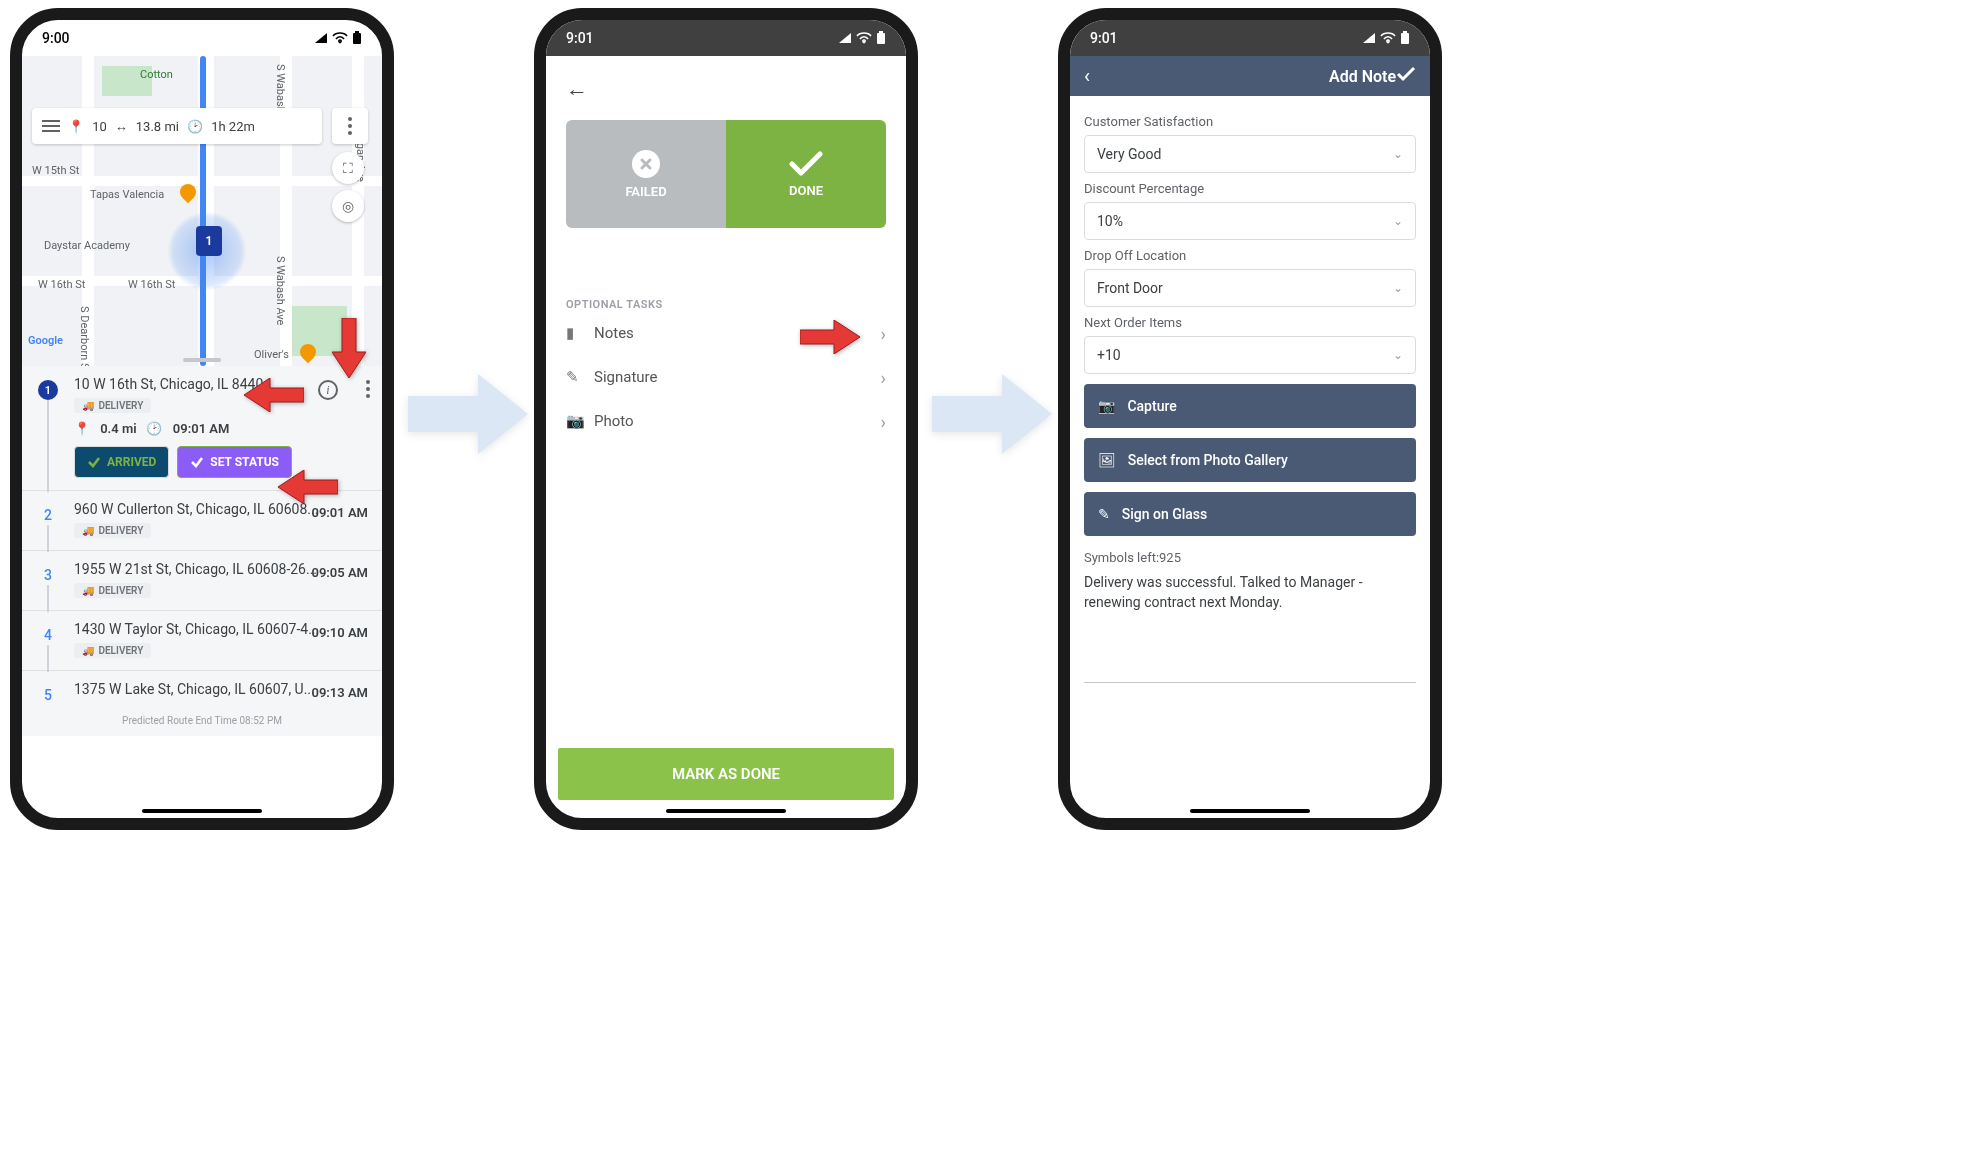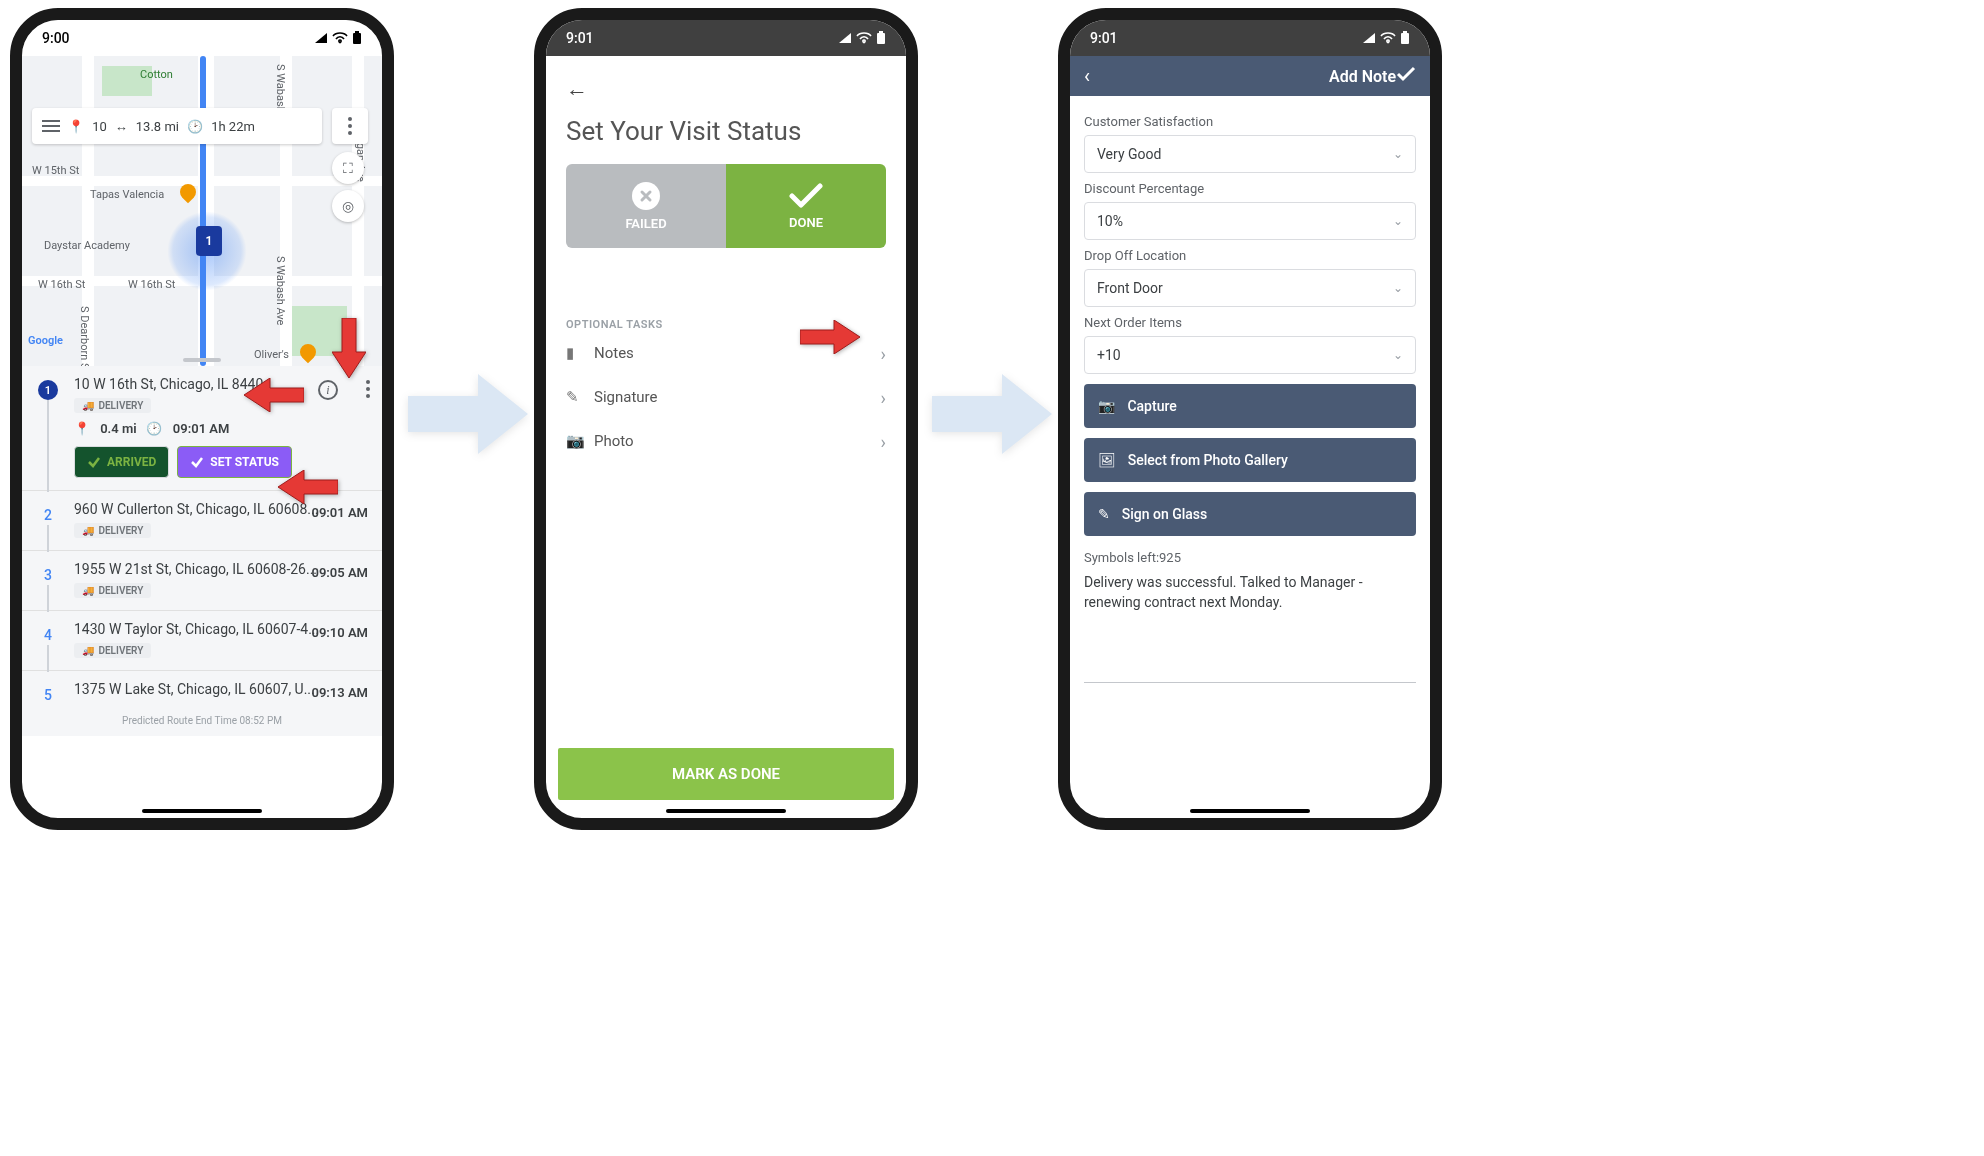--- a/index.html
+++ b/index.html
@@ -94,34 +94,34 @@
   .p1-stop .line { position:absolute; left:25px; top:34px; bottom:-2px; width:2px; background:#cfd3d9; }
   .p1-addr { font-size:14px; color:#3c4043; }
   .p1-time { position:absolute; right:14px; top:14px; font-size:13px; font-weight:600; color:#3c4043; }
   .p1-tag { display:inline-flex; align-items:center; gap:4px; background:#eceef1; color:#70757a; font-size:10px; font-weight:600; padding:2px 8px; border-radius:3px; margin-top:6px;}
   .p1-meta { display:flex; align-items:center; gap:10px; margin-top:8px; font-size:13px; color:#3c4043; font-weight:600;}
   .p1-btns { display:flex; gap:8px; margin-top:10px;}
   .p1-btn {
     display:inline-flex; align-items:center; gap:6px; padding:8px 12px; border-radius:4px;
     font-size:12px; font-weight:700; border:1px solid #dadce0;
   }
-  .p1-btn.green-outline { color:#7cb342; background:#14532d;}
+  .p1-btn.green-outline { color:#7cb342; background:#0c4a6e;}
   .p1-btn.green-fill { color:#fff; background:#8b5cf6; border-color:#7cb342;}
   .p1-info-icon { position:absolute; right:44px; top:14px; width:20px; height:20px; border:2px solid #5f6368; border-radius:50%; display:flex; align-items:center; justify-content:center; font-size:12px; color:#5f6368; font-style:italic; font-family:serif;}
   .p1-row-dots { position:absolute; right:12px; top:14px; }
   .p1-footer { text-align:center; font-size:10px; color:#9aa0a6; padding:6px 0 10px;}
 
   .home-ind { position:absolute; bottom:5px; left:50%; transform:translateX(-50%); width:120px; height:4px; background:#000; border-radius:2px;}
 
   
   .p2-hdr { padding:20px 20px 0; }
   .p2-back { font-size:22px; color:#444; }
   .p2-title { font-size:26px; color:#555; font-weight:400; margin-top:14px; }
   .p2-toggle { display:flex; margin:18px 20px 0; border-radius:6px; overflow:hidden; }
-  .p2-toggle .half { flex:1; height:84px; display:flex; flex-direction:column; align-items:center; justify-content:center; gap:6px; font-size:13px; font-weight:600; }
+  .p2-toggle .half { flex:1; height:108px; display:flex; flex-direction:column; align-items:center; justify-content:center; gap:6px; font-size:13px; font-weight:600; }
   .p2-toggle .failed { background:#b9bcbf; color:#fff; }
   .p2-toggle .done { background:#7cb342; color:#fff; }
   .p2-circ { width:28px; height:28px; border-radius:50%; background:#fff; display:flex; align-items:center; justify-content:center;}
   .p2-section { padding:22px 20px 0;margin-top:48px; }
   .p2-label { font-size:11px; color:#9aa0a6; letter-spacing:0.5px; font-weight:600;}
   .p2-row { display:flex; align-items:center; height:44px; color:#555; font-size:15px;}
   .p2-row .ic { width:28px; color:#777; }
   .p2-row .chev { margin-left:auto; color:#9aa0a6; font-size:18px;}
   .p2-cta { position:absolute; left:12px; right:12px; bottom:18px; height:52px; background:#8bc34a; color:#fff; display:flex; align-items:center; justify-content:center; font-size:15px; font-weight:600; border-radius:2px;}
 
@@ -318,21 +318,20 @@
           <path d="M8 11 C4 7 12 7 8 11 M4 7 C6 4 10 4 12 7 M1 4 C4 0 12 0 15 4" stroke="#fff" stroke-width="1.6" fill="none"></path>
         </svg>
       <svg width="10" height="14" viewBox="0 0 10 14">
           <rect x="1" y="2" width="8" height="11" rx="1" fill="#fff"></rect>
           <rect x="3" y="0" width="4" height="2" fill="#fff"></rect>
         </svg>
     </span>
   </div>
   <div class="p2-hdr">
     <div class="p2-back">←</div>
-    <div class="p2-title">Set Your Visit Status</div>
   </div>
   <div class="p2-toggle">
     <div class="half failed">
       <span class="p2-circ">
           <svg width="14" height="14" viewBox="0 0 14 14">
             <path d="M3 3 L11 11 M11 3 L3 11" stroke="#b9bcbf" stroke-width="3" stroke-linecap="round"></path>
           </svg>
         </span>
       <span>FAILED</span>
     </div>

